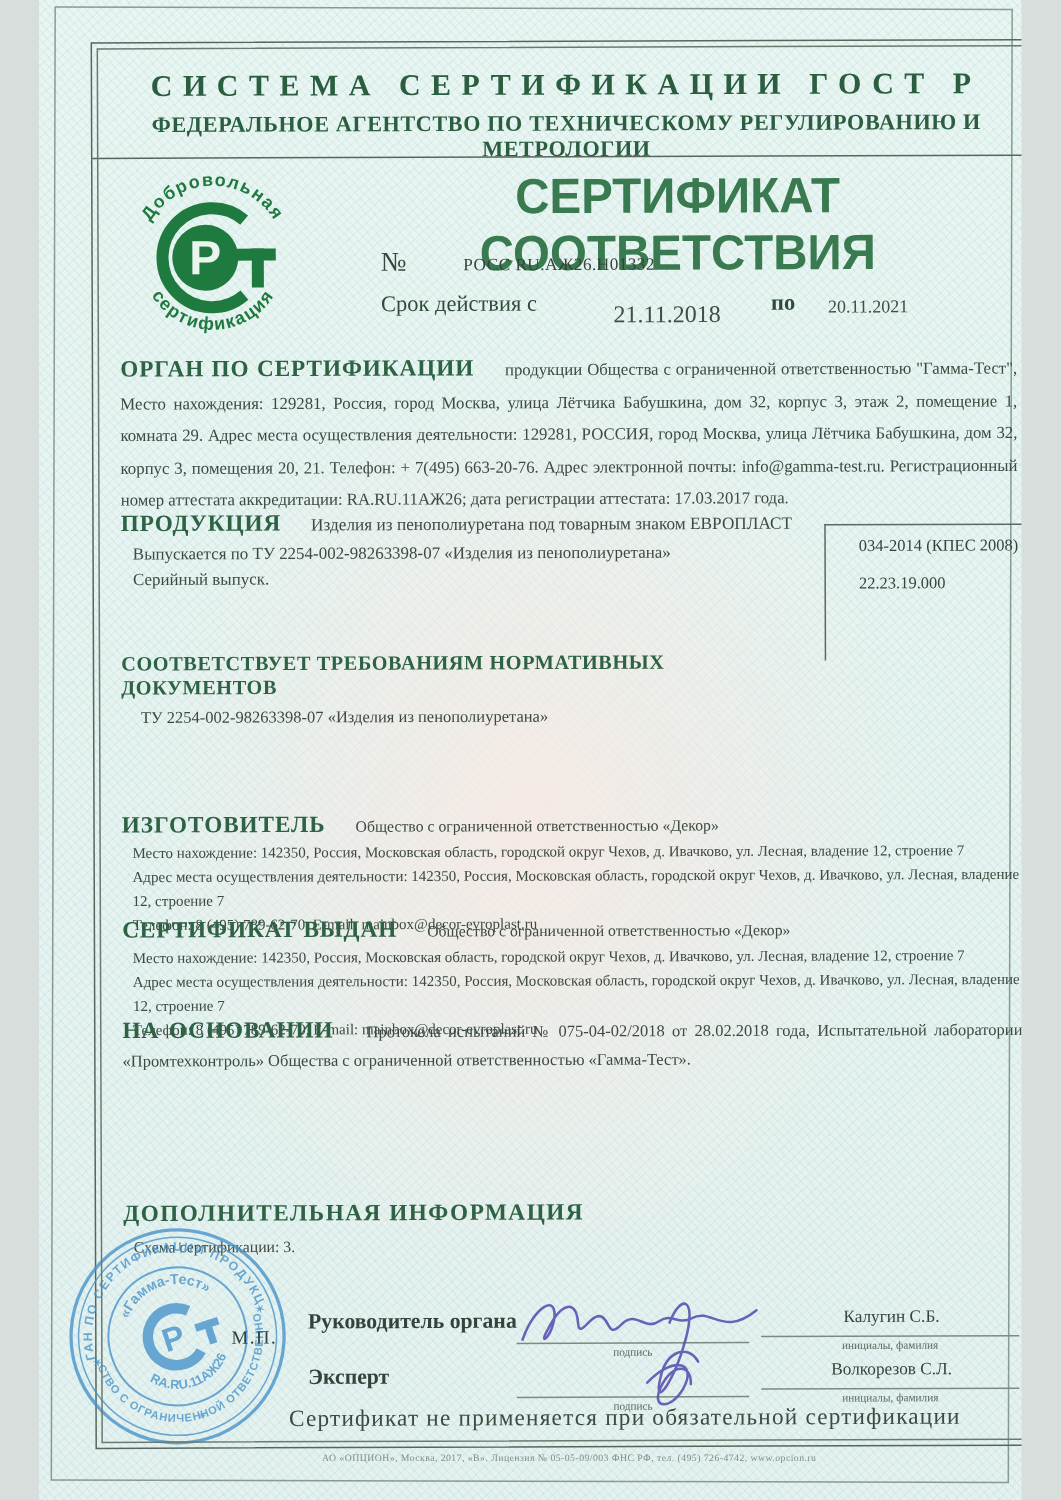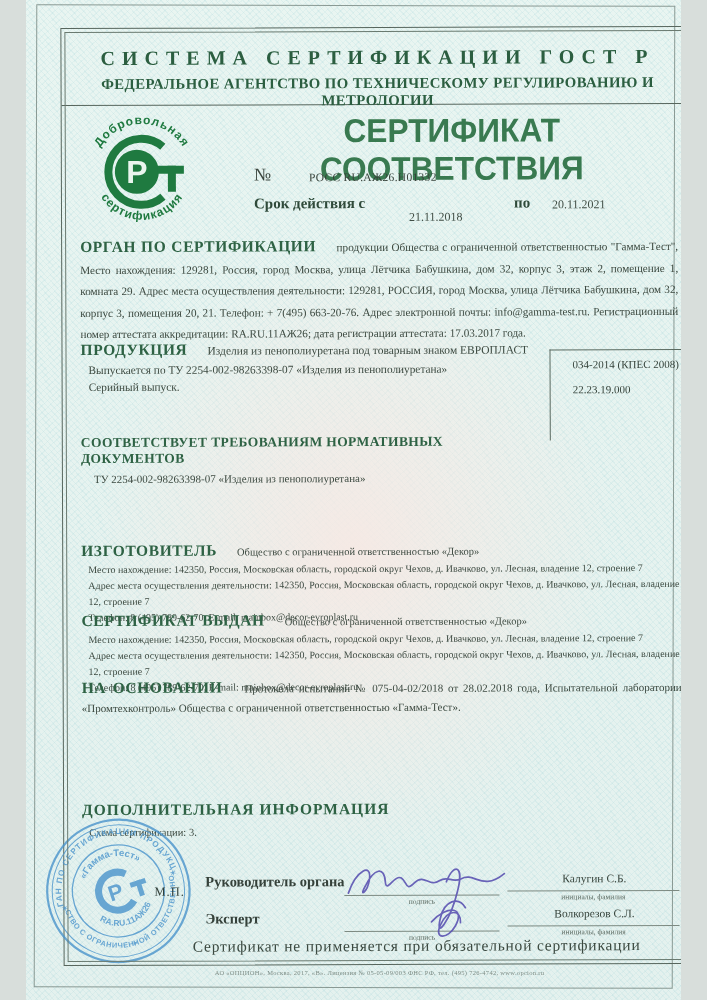--- a/index.html
+++ b/index.html
@@ -16,22 +16,22 @@
   .scan-edge{position:absolute;left:9px;top:5px;right:7px;bottom:12px;border:1px solid rgba(108,124,117,.75);transform:rotate(.15deg);pointer-events:none;}
   .frame{position:absolute;left:36px;top:27px;width:632px;height:936px;border:1.6px solid #57665d;transform:rotate(-.2deg);}
   .frame::after{content:"";position:absolute;inset:3px;border:1px solid #6a7a70;pointer-events:none;}
   .hdr{position:absolute;left:0;top:0;width:100%;height:76px;border-bottom:1.6px solid #57665d;}
   .hdr-1{position:absolute;top:18px;left:0;width:100%;text-align:center;font-size:20px;font-weight:bold;letter-spacing:7px;color:#2b5e40;}
   .hdr-2{position:absolute;top:47px;left:0;width:100%;text-align:center;font-size:14.8px;font-weight:bold;letter-spacing:.4px;color:#2b5e40;}
   .abs{position:absolute;}
   .title{left:150px;top:84px;width:480px;text-align:center;font-family:"Liberation Sans",sans-serif;font-weight:bold;font-size:33px;letter-spacing:0;color:#397a50;transform:scaleX(.96);}
   .num-label{left:192px;top:136px;font-size:18px;color:#3c463f;}
   .num-value{left:247px;top:143px;font-size:11.5px;color:#37423a;letter-spacing:.3px;}
-  .val-label{left:192px;top:167px;font-size:15px;font-weight:bold;color:#2f4a3a;}
-  .val-from{left:347px;top:182px;font-size:12px;}
+  .val-label{left:192px;top:167px;font-size:15px;font-weight:normal;color:#2f4a3a;}
+  .val-from{left:347px;top:174px;font-size:16px;}
   .val-po{left:452px;top:167px;font-size:15px;font-weight:bold;color:#2f4a3a;}
   .val-to{left:490px;top:170px;font-size:12px;}
   .serial{left:400px;top:186px;width:220px;text-align:right;}
   .serial .sn{font-size:19px;color:#55544a;}
   .serial .sv{font-family:"Liberation Mono",monospace;font-weight:bold;font-size:24px;color:#cf4b36;letter-spacing:3px;}
   .sec-label{font-weight:bold;color:#2e6244;font-size:15.5px;letter-spacing:.6px;margin-right:16px;}
   .sec-label.md{font-size:13.5px;}
   .sec-body{font-size:11.2px;color:#3d4a41;}
   p.flow{margin:0;text-align:justify;line-height:20.5px;}
   .small-line{font-size:10px;color:#3d4a41;line-height:16px;}

